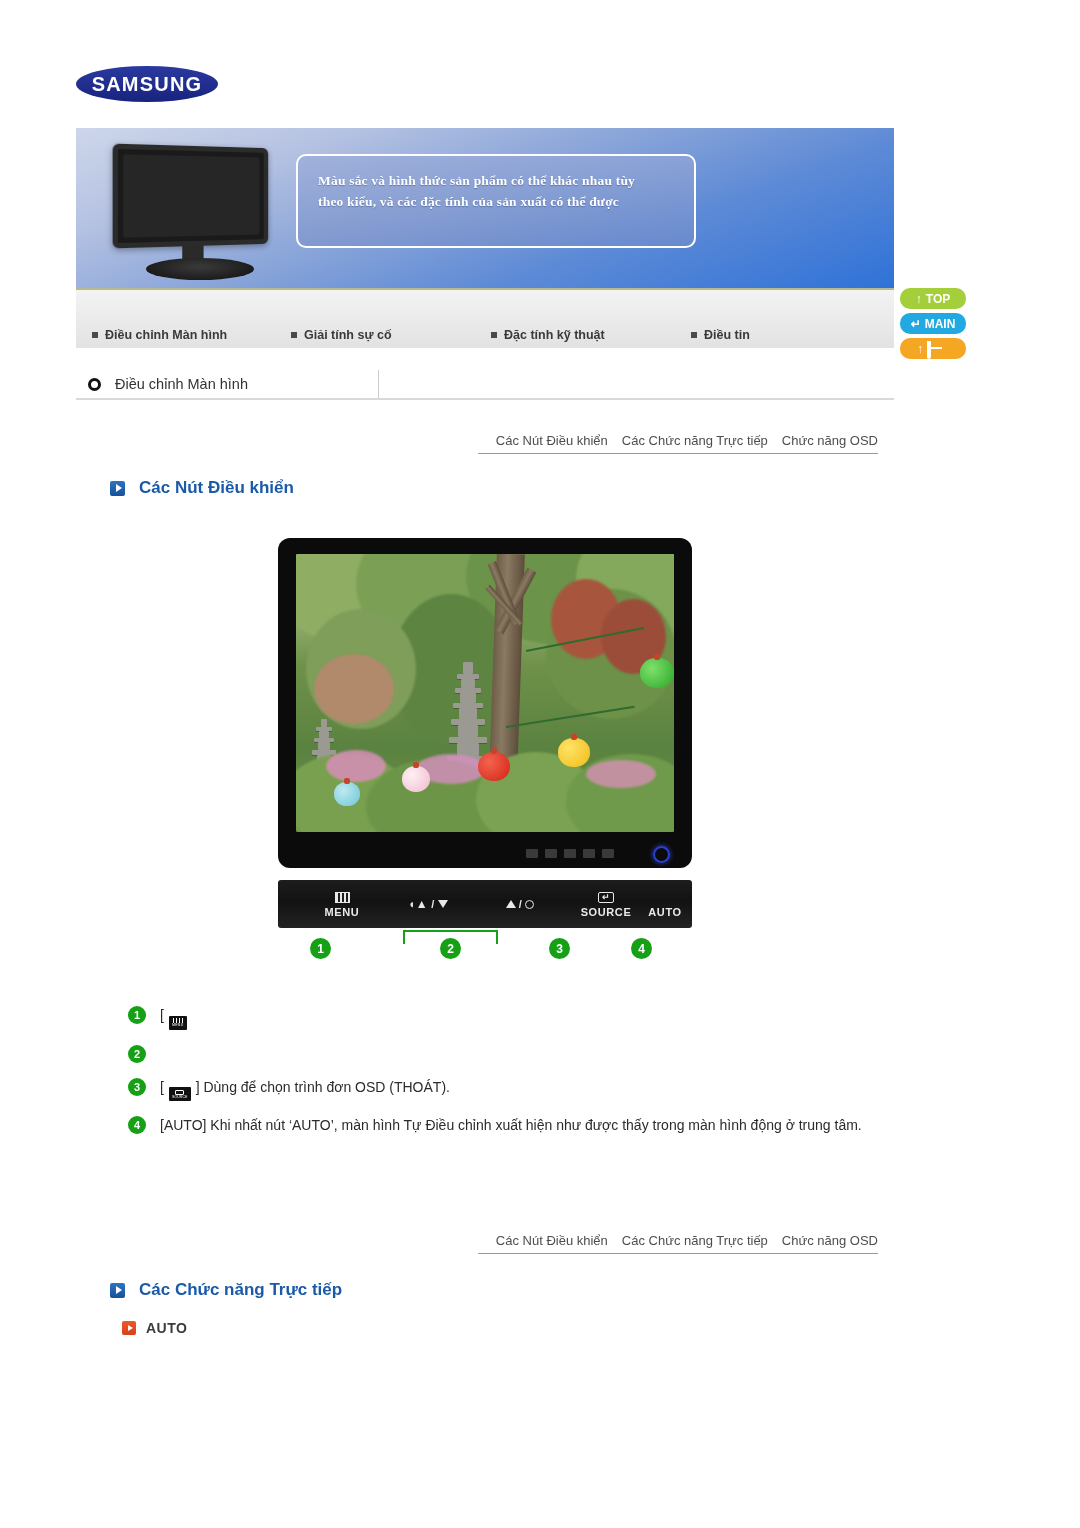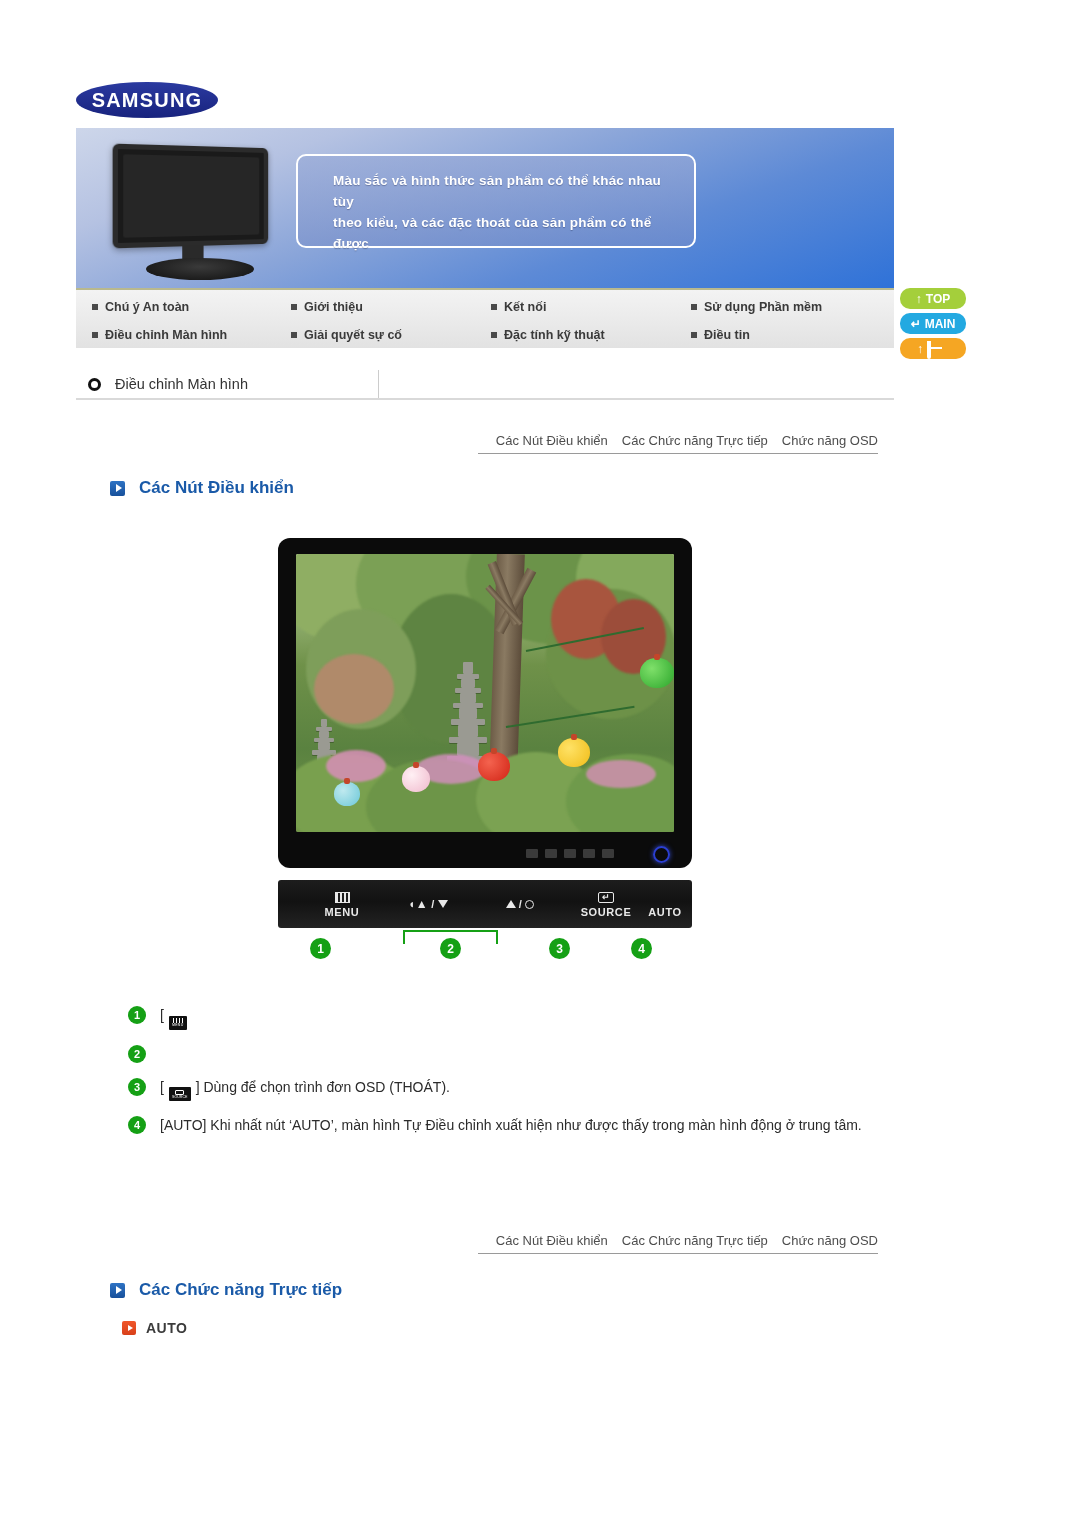--- a/index.html
+++ b/index.html
@@ -5,21 +5,21 @@
   * { box-sizing: border-box; margin: 0; padding: 0; }
   html, body {
     width: 1080px; height: 1528px;
     background: #ffffff;
     font-family: "Liberation Sans", sans-serif;
     overflow: hidden;
   }
   .page { position: relative; width: 1080px; height: 1528px; background:#fff; }
 
   
-  .logo-wrap { position:absolute; left:76px; top:78px; width:142px; height:44px; }
+  .logo-wrap { position:absolute; left:76px; top:62px; width:142px; height:44px; }
   .logo-ellipse{
     position:absolute; left:0; top:4px; width:142px; height:36px;
     border-radius:50%;
     background:#1f2f8f;
     background:linear-gradient(180deg,#2b3aa0 0%, #18237e 100%);
     display:flex; align-items:center; justify-content:center;
   }
   .logo-text{
     color:#ffffff; font-size:20px; font-weight:bold; letter-spacing:1.2px;
     font-family:"Liberation Sans", sans-serif;
@@ -78,22 +78,21 @@
   }
   .callout{
     position:absolute; left:220px; top:26px; width:400px; height:94px;
     border:2px solid #ffffff; border-radius:10px;
     background:linear-gradient(180deg, rgba(150,168,214,.62), rgba(120,142,200,.55));
     padding:14px 16px 0 20px;
   }
   .callout p{
     color:#ffffff; font-size:13.5px; line-height:21px; font-weight:bold;
     letter-spacing:.2px; text-shadow:0 1px 1px rgba(40,50,90,.4);
-    font-family:Liberation Sans, sans-serif;
-    margin-left:15px;
+    font-family:Liberation Serif, serif;
   }
 
   
   .navbar{
     position:absolute; left:76px; top:288px; width:818px; height:60px;
     background:linear-gradient(180deg,#f3f3f3 0%, #eaeaea 55%, #e2e2e2 100%);
     border-top:2px solid #b9b98e;
   }
   .nav-row{ position:absolute; left:0; width:818px; height:30px; display:flex; }
   .nav-row.r1{ top:2px; } .nav-row.r2{ top:30px; }
@@ -345,51 +344,33 @@
     <div class="banner-monitor">
       <div class="bm-screen">
         <div class="bm-inner"></div>
       </div>
       <div class="bm-neck"></div>
       <div class="bm-base"></div>
     </div>
 
     <div class="callout">
       <p>Màu sắc và hình thức sản phẩm có thể khác nhau tùy</p>
-      <p>theo kiểu, và các đặc thoát của sản phẩm có thể được</p>
+      <p>theo kiểu, và các đặc tính của sản xuất có thể được</p>
     </div>
   </div>
 
   <div class="navbar">
-    <div class="nav-row r1">
-      <div class="nav-cell nav-c1">
-        <span class="sq"></span>
-        <span>Chú ý An toàn</span>
-      </div>
-      <div class="nav-cell nav-c2">
-        <span class="sq"></span>
-        <span>Giới thiệu</span>
-      </div>
-      <div class="nav-cell nav-c3">
-        <span class="sq"></span>
-        <span>Kết nối</span>
-      </div>
-      <div class="nav-cell nav-c4">
-        <span class="sq"></span>
-        <span>Sử dụng Phần mềm</span>
-      </div>
-    </div>
     <div class="nav-row r2">
       <div class="nav-cell nav-c1">
         <span class="sq"></span>
         <span>Điều chỉnh Màn hình</span>
       </div>
       <div class="nav-cell nav-c2">
         <span class="sq"></span>
-        <span>Giải quyết sự cố</span>
+        <span>Giải tính sự cố</span>
       </div>
       <div class="nav-cell nav-c3">
         <span class="sq"></span>
         <span>Đặc tính kỹ thuật</span>
       </div>
       <div class="nav-cell nav-c4">
         <span class="sq"></span>
         <span>Điều tin</span>
       </div>
     </div>

